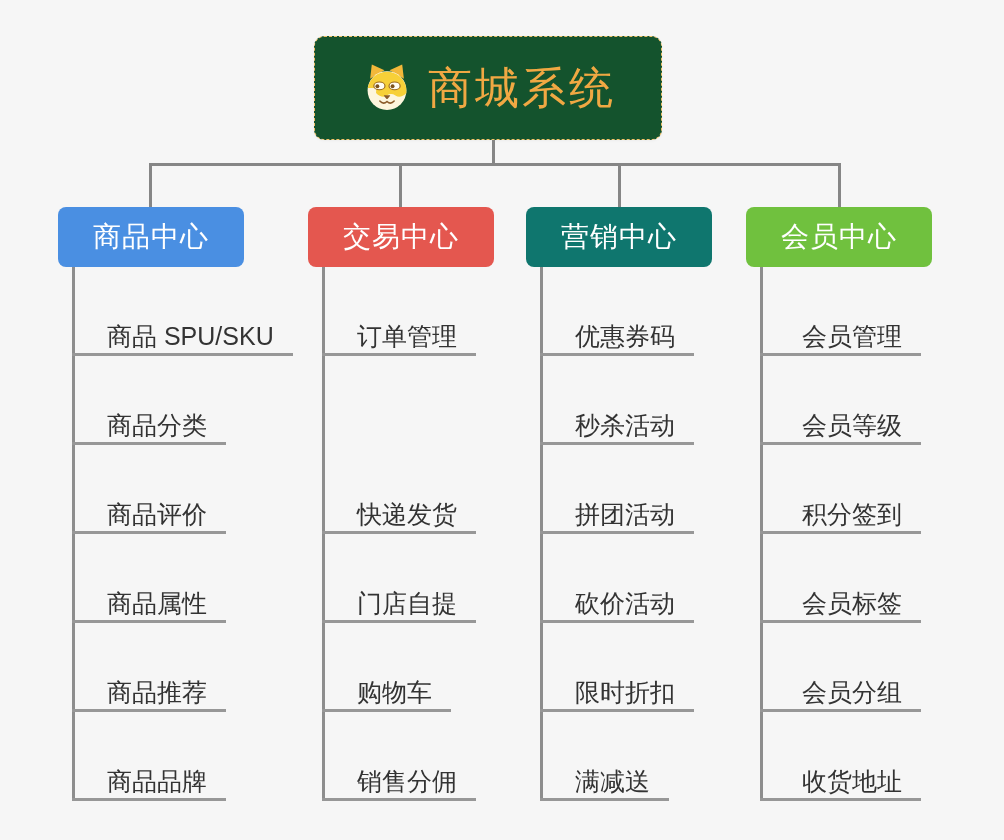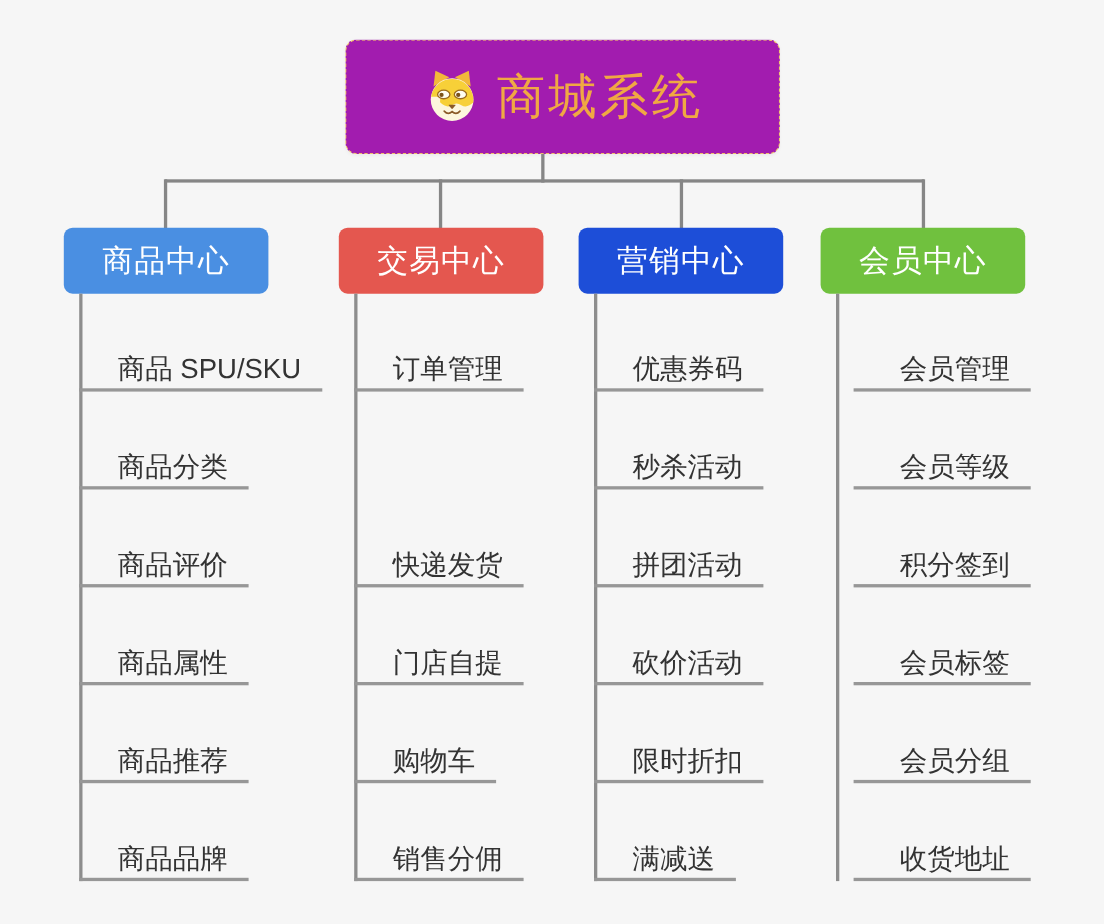--- a/index.html
+++ b/index.html
@@ -6,22 +6,22 @@
   body{
     width:1004px;height:840px;
     background:#f6f6f6;
     font-family:"Liberation Sans","DejaVu Sans",sans-serif;
     overflow:hidden;
   }
   .canvas{position:relative;width:1004px;height:840px;}
 
   
   .root-node{
-    position:absolute;left:314px;top:36px;width:395px;height:104px;
-    background:#a21caf;
+    position:absolute;left:314px;top:36px;width:348px;height:104px;
+    background:#14532d;
     border:1px dashed #f0c169;
     border-radius:10px;
     box-sizing:border-box;
     display:flex;align-items:center;justify-content:center;
     gap:14px;
     box-shadow:0 1px 3px rgba(0,0,0,0.04);
   }
   .root-icon{width:54px;height:54px;display:inline-block;flex:0 0 auto;}
   .root-icon svg{display:block;}
   .root-title{
@@ -57,21 +57,21 @@
   
   .leaf{
     position:absolute;
     height:35px;line-height:36px;
     padding:0 19px 0 35px;
     border-bottom:3px solid #979797;
     font-size:25px;color:#333333;
     white-space:nowrap;
     box-sizing:content-box;
   }
-  .c-0{left:72px;} .c-1{left:322px;} .c-2{left:540px;} .c-3{left:776px;padding-left:42px;}
+  .c-0{left:72px;} .c-1{left:322px;} .c-2{left:540px;} .c-3{left:760px;padding-left:42px;}
   .r-0{top:318px;} .r-1{top:407px;} .r-2{top:496px;}
   .r-3{top:585px;} .r-4{top:674px;} .r-5{top:763px;}
 </style>
 </head>
 <body>
 
 <div class="canvas">
 
   <div class="root-node">
     <span class="root-icon">
@@ -93,21 +93,21 @@
 
   <div class="line stem"></div>
   <div class="line bus"></div>
   <div class="line drop d-0"></div>
   <div class="line drop d-1"></div>
   <div class="line drop d-2"></div>
   <div class="line drop d-3"></div>
 
   <div class="branch-header h-0" style="background-color: rgb(74, 143, 226);">商品中心</div>
   <div class="branch-header h-1" style="background-color: rgb(228, 87, 79);">交易中心</div>
-  <div class="branch-header h-2" style="background-color: #1d4ed8;">营销中心</div>
+  <div class="branch-header h-2" style="background-color: #0f766e;">营销中心</div>
   <div class="branch-header h-3" style="background-color: rgb(112, 193, 62);">会员中心</div>
 
   <div class="spine s-0"></div>
   <div class="spine s-1"></div>
   <div class="spine s-2"></div>
   <div class="spine s-3"></div>
 
   <div class="leaf c-0 r-0">商品 SPU/SKU</div>
   <div class="leaf c-0 r-2">商品评价</div>
   <div class="leaf c-0 r-1">商品分类</div>

